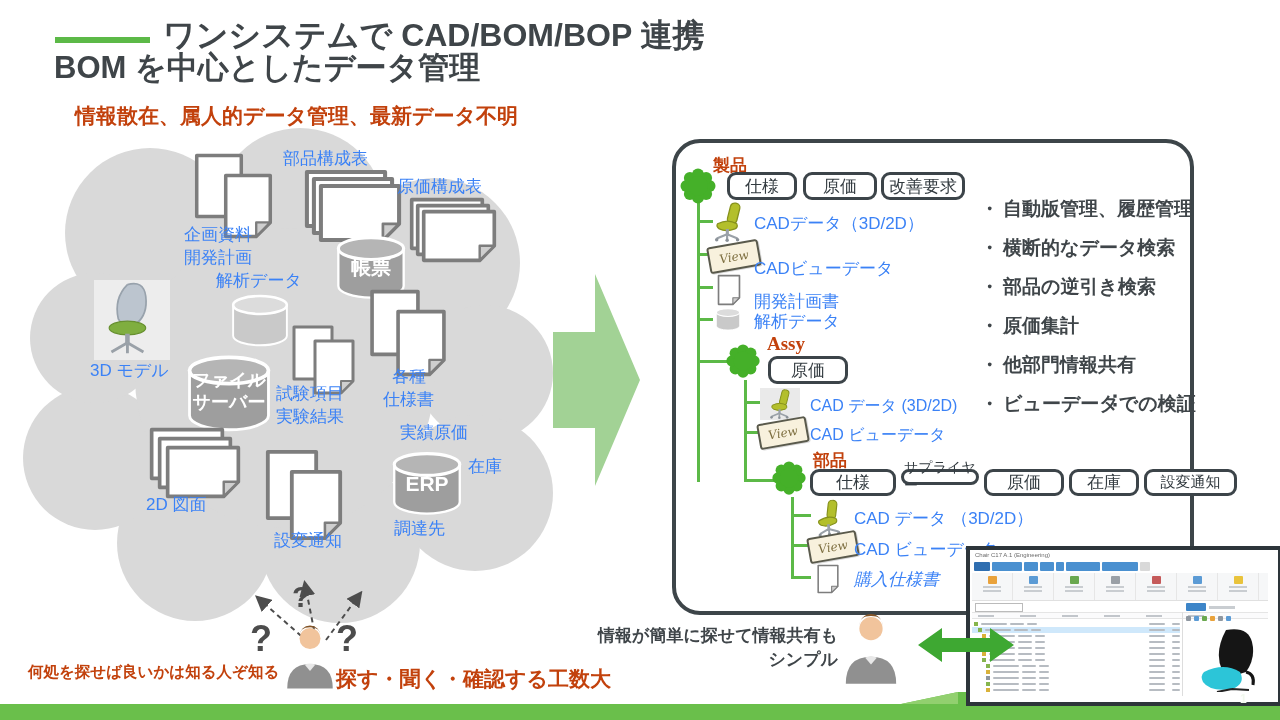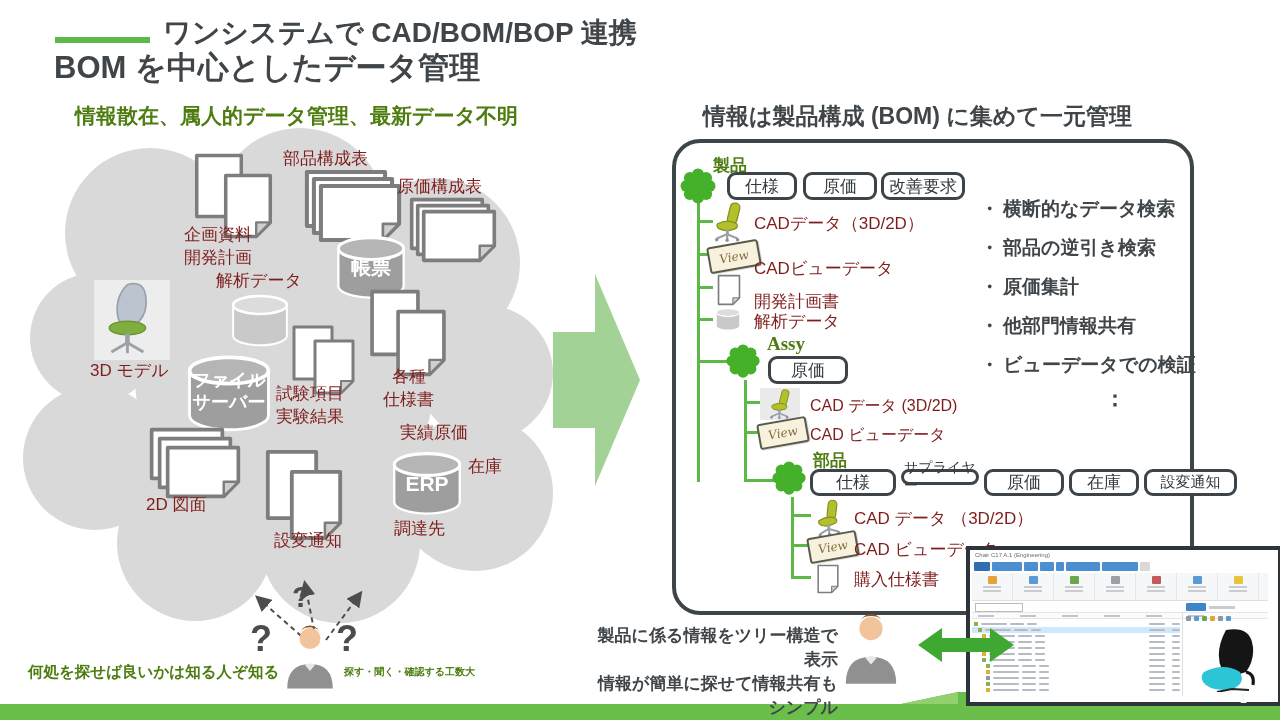--- a/index.html
+++ b/index.html
@@ -1,21 +1,21 @@
 <!DOCTYPE html>
 <html><head>
 <meta charset="utf-8">
 <style>
   html,body{margin:0;padding:0;background:#fff;}
   #slide{position:relative;width:1280px;height:720px;background:#fff;overflow:hidden;
          font-family:"Liberation Sans","DejaVu Sans",sans-serif;color:#3f4549;}
   .abs{position:absolute;}
   .bold{font-weight:bold;}
-  .red{color:#4d7c0f;}
-  .lbl{font-size:17px;line-height:1.3;color:#7f1d1d;}
+  .red{color:#c2410c;}
+  .lbl{font-size:17px;line-height:1.3;color:#3b82f6;}
   .wh{color:#fff;font-weight:bold;text-align:center;}
   
   .btn{position:absolute;box-sizing:border-box;border:3px solid #3c4449;border-radius:9px;
        background:#fff;color:#333b40;font-size:17px;display:flex;align-items:center;
        justify-content:center;z-index:3;}
   .tree-line{position:absolute;background:#5cb947;z-index:2;}
   .stamp{position:absolute;background:#f8f1dd;border:2px solid #5a5a4c;border-radius:3px;
          transform:rotate(-10deg);font-family:"DejaVu Serif","Liberation Serif",serif;
          font-style:italic;color:#7d6e3f;display:flex;align-items:center;justify-content:center;
          font-size:12px;box-shadow:1px 1px 0 rgba(0,0,0,.15);z-index:3;}
@@ -115,24 +115,23 @@
       <path d="M20 14 a12 12 0 0 1 24 0 q0 -10 -12 -10 q-12 0 -12 10 z" fill="#835427"></path>
       <path d="M6 74 q0 -28 26 -28 q26 0 26 28 z" fill="#909090"></path>
       <path d="M26 47 l6 7 6 -7 q-6 -3 -12 0 z" fill="#e8e8e8"></path>
     </symbol>
   </defs>
 </svg>
 
 <div id="slide">
 
   <div class="abs" style="left:55px;top:37px;width:95px;height:6px;background:#5cb947;"></div>
-  <div class="abs bold" style="left:163px;top:14px;font-size:28px;">ワンシステムで CAD/BOM/BOP 連携</div>
+  <div class="abs bold" style="left:163px;top:14px;font-size:32px;">ワンシステムで CAD/BOM/BOP 連携</div>
   <div class="abs bold" style="left:54px;top:47px;font-size:31px;">BOM を中心としたデータ管理</div>
   <div class="abs bold red" style="left:75px;top:102px;font-size:21px;">情報散在、属人的データ管理、最新データ不明</div>
-  <div class="abs bold" style="left:703px;top:101px;font-size:23px;">情報は製品構成 (BOM) に集めて一元管理</div>
 
   <svg class="abs" style="left:20px;top:128px" width="535" height="500" viewBox="0 0 535 500">
     <g fill="#d9d9d9">
       <circle cx="130" cy="105" r="85"></circle>
         <circle cx="280" cy="85" r="85"></circle>
       <circle cx="415" cy="135" r="85"></circle>
         <circle cx="465" cy="245" r="68"></circle>
       <circle cx="455" cy="365" r="78"></circle>
         <circle cx="320" cy="415" r="80"></circle>
       <circle cx="175" cy="415" r="78"></circle>
@@ -258,21 +257,21 @@
       <path d="M88 70 L122 24" marker-end="url(#ah)"></path>
     </g>
   </svg>
   <span class="qmark" style="left:250px;top:618px;font-size:36px;">?</span>
   <span class="qmark" style="left:292px;top:580px;font-size:30px;">?</span>
   <span class="qmark" style="left:336px;top:618px;font-size:36px;">?</span>
   <svg class="abs" style="left:282px;top:620px" width="56" height="72">
       <use href="#person"></use>
     </svg>
   <div class="abs bold red" style="left:28px;top:662px;font-size:15.5px;">何処を探せば良いかは知る人ぞ知る</div>
-  <div class="abs bold red" style="left:344px;top:665px;font-size:10px;">探す・聞く・確認する工数大</div>
+  <div class="abs bold red" style="left:336px;top:665px;font-size:21px;">探す・聞く・確認する工数大</div>
 
   <svg class="abs" style="left:545px;top:268px" width="100" height="224" viewBox="0 0 100 224">
     <polygon points="8,64 50,64 50,6 95,112 50,218 50,160 8,160" fill="#a2d295"></polygon>
   </svg>
 
   <div class="panel"></div>
 
   <div class="tree-line" style="left:697px;top:203px;width:3px;height:279px;"></div>
   <div class="tree-line" style="left:697px;top:220px;width:16px;height:3px;"></div>
   <div class="tree-line" style="left:697px;top:253px;width:16px;height:3px;"></div>
@@ -342,33 +341,33 @@
       <use href="#chair"></use>
     </svg>
   <div class="abs lbl" style="left:854px;top:508px;z-index:3;">CAD データ （3D/2D）</div>
   <div class="stamp" style="left:808px;top:534px;width:46px;height:22px;">
       <span>View</span>
     </div>
   <div class="abs lbl" style="left:854px;top:539px;z-index:3;">CAD ビューデータ</div>
   <svg class="abs" style="left:816px;top:564px;z-index:3" width="24" height="30">
       <use href="#doc-p"></use>
     </svg>
-  <div class="abs lbl" style="left:854px;top:569px;z-index:3;">購入仕様書</div>
+  <div class="abs lbl" style="left:854px;top:569px;z-index:3;font-style:italic;">購入仕様書</div>
 
   <ul class="benefits">
+    <li>自動版管理、履歴管理</li>
     <li>横断的なデータ検索</li>
     <li>部品の逆引き検索</li>
     <li>原価集計</li>
     <li>他部門情報共有</li>
     <li>ビューデータでの検証</li>
   </ul>
   <div class="abs bold" style="left:1104px;top:384px;font-size:22px;z-index:3;">：</div>
 
   <div class="abs bold" style="left:588px;top:624px;width:250px;text-align:right;font-size:17px;line-height:24px;z-index:6;">
-    <div>製品に係る情報をツリー構造で表示</div>
     <div>情報が簡単に探せて情報共有もシンプル</div>
   </div>
   <svg class="abs" style="left:840px;top:606px;z-index:6" width="62" height="84">
       <use href="#person"></use>
     </svg>
   <svg class="abs" style="left:918px;top:626px;z-index:6" width="96" height="38" viewBox="0 0 96 38">
     <polygon points="0,19 24,2 24,12 72,12 72,2 96,19 72,36 72,26 24,26 24,36" fill="#3ea832"></polygon>
   </svg>
 
   <div class="ms">

